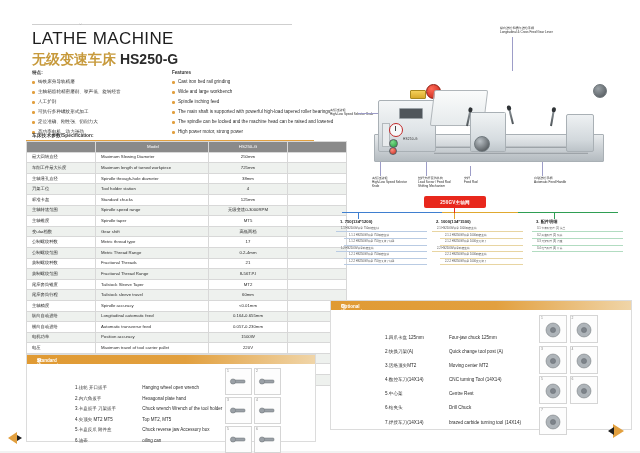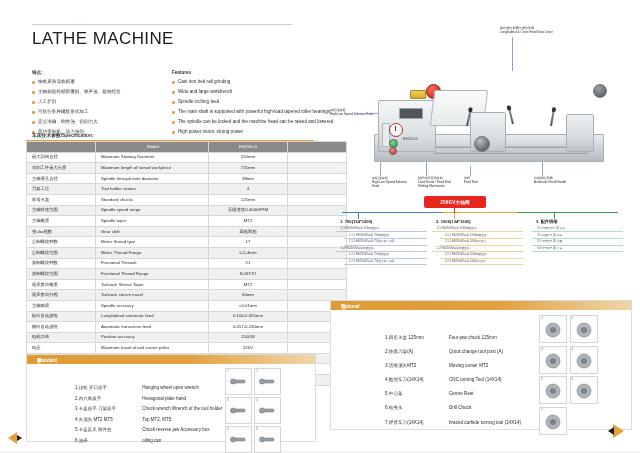--- a/index.html
+++ b/index.html
@@ -269,20 +269,24 @@
 </style>
 </head>
 <body>
 
 <div class="page">
 
   <div class="hdr">
     <div class="rule"></div>
     <div class="tick">⌄</div>
     <div class="title-en">LATHE MACHINE</div>
+    <div class="title-cn">
+      <span>无级变速车床</span>
+      <span class="mdl">HS250-G</span>
+    </div>
   </div>
 
   <div class="feat-wrap">
     <div class="feat-col cn">
       <div class="feat-head">特点:</div>
       <div class="feat-li">铸铁床身导轨精磨</div>
       <div class="feat-li">主轴箱齿轮精密磨削、噪声低、旋转经音</div>
       <div class="feat-li">人工扩剖</div>
       <div class="feat-li">可执行多种螺纹形式加工</div>
       <div class="feat-li">定位准确、刚性强、切削力大</div>

